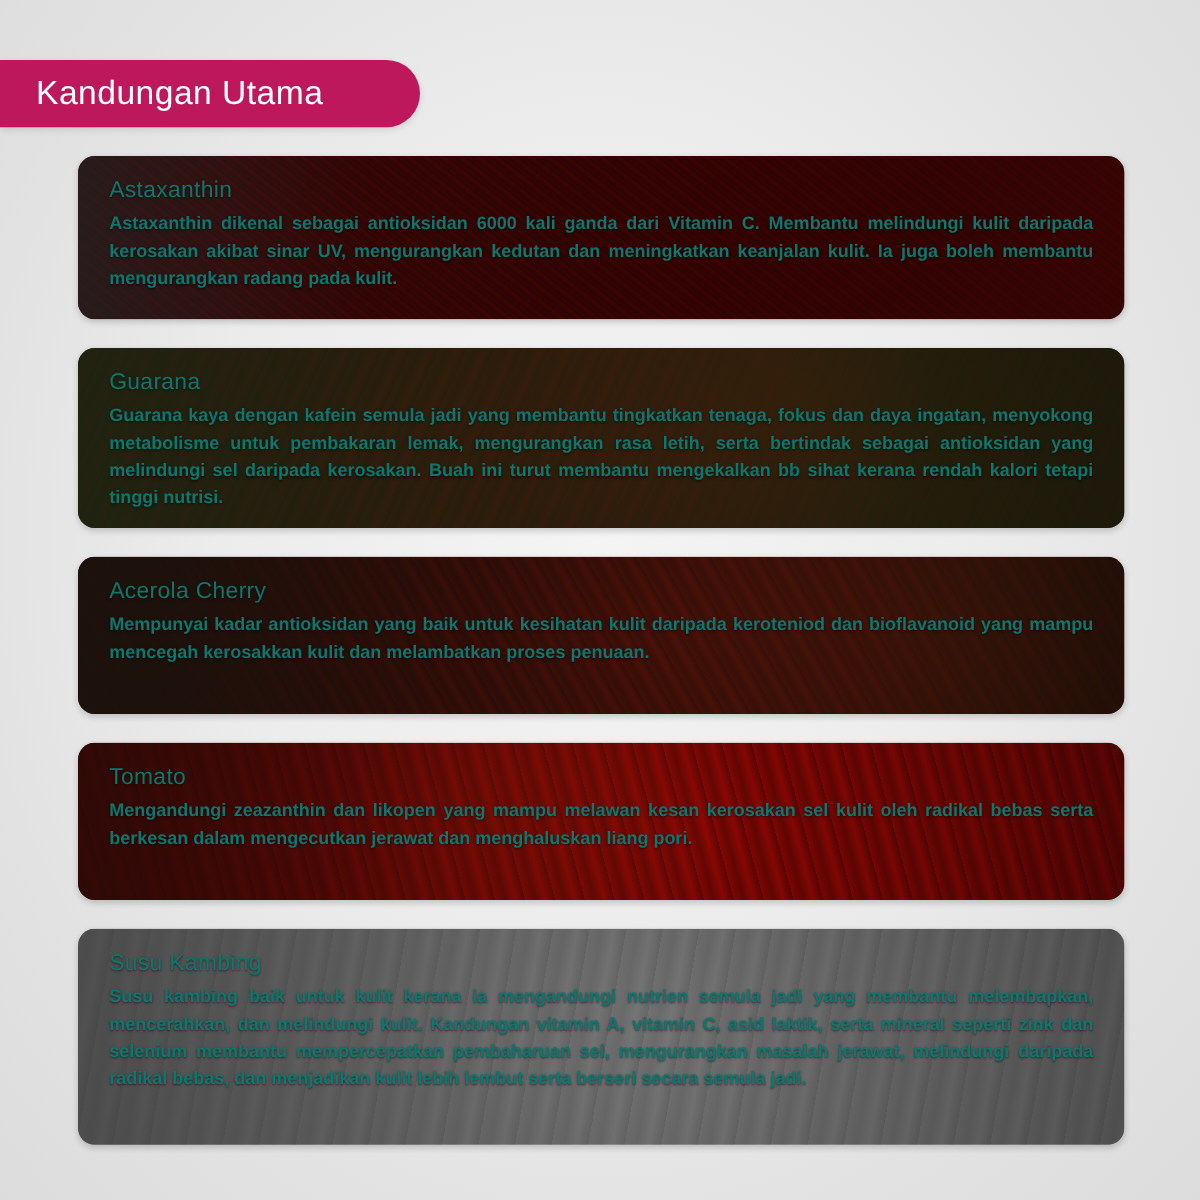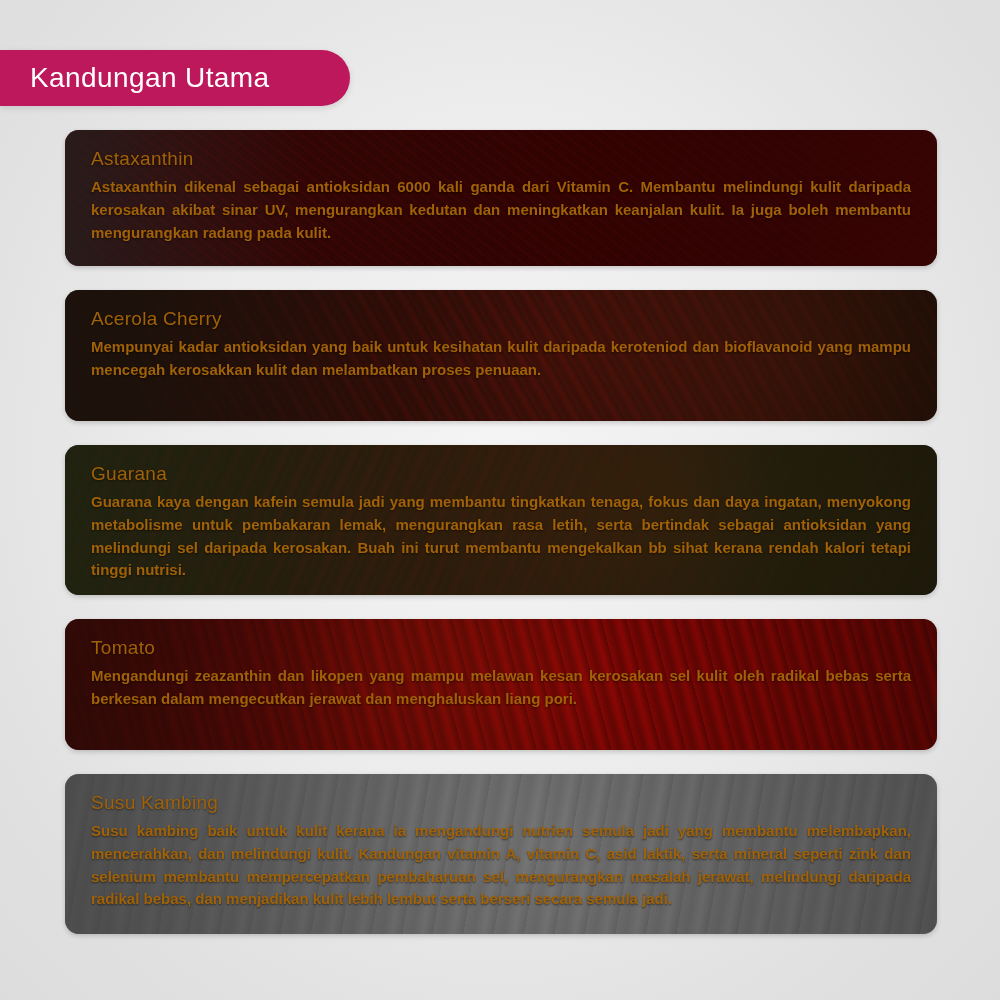--- a/index.html
+++ b/index.html
@@ -60,21 +60,21 @@
   }
   .card .overlay {
     position: absolute;
     inset: 0;
     z-index: 1;
   }
   .card .content {
     position: relative;
     z-index: 2;
     padding: 18px 26px 20px 26px;
-    color: #a16207;
+    color: #0f766e;
   }
   .card .card-title {
     font-size: 19px;
     font-weight: 400;
     margin: 0 0 6px 0;
     letter-spacing: 0.3px;
     text-shadow: 0 1px 2px rgba(0,0,0,0.5);
   }
   .card .card-text {
     font-size: 15px;
@@ -159,48 +159,48 @@
 
   <div class="card" style="height:136px;">
     <div class="bg bg-astaxanthin"></div>
     <div class="overlay ov-astaxanthin"></div>
     <div class="content">
       <h2 class="card-title">Astaxanthin</h2>
       <p class="card-text">Astaxanthin dikenal sebagai antioksidan 6000 kali ganda dari Vitamin  C. Membantu melindungi kulit daripada kerosakan akibat sinar UV, mengurangkan kedutan dan meningkatkan keanjalan kulit. Ia juga boleh membantu mengurangkan radang pada kulit.</p>
     </div>
   </div>
 
+  <div class="card" style="height:150px;">
+    <div class="bg bg-guarana"></div>
+    <div class="overlay ov-guarana"></div>
+    <div class="content">
+      <h2 class="card-title">Guarana</h2>
+      <p class="card-text">Guarana kaya dengan kafein semula jadi yang membantu tingkatkan tenaga, fokus dan daya ingatan, menyokong metabolisme untuk pembakaran lemak, mengurangkan rasa letih, serta bertindak sebagai antioksidan yang melindungi sel daripada kerosakan. Buah ini turut membantu mengekalkan bb sihat kerana rendah kalori tetapi tinggi nutrisi.</p>
+    </div>
+  </div>
+
   <div class="card" style="height:131px;">
     <div class="bg bg-acerola"></div>
     <div class="overlay ov-acerola"></div>
     <div class="content">
       <h2 class="card-title">Acerola Cherry</h2>
       <p class="card-text">Mempunyai kadar antioksidan yang baik untuk kesihatan kulit daripada keroteniod dan bioflavanoid yang mampu mencegah kerosakkan kulit dan melambatkan proses  penuaan.</p>
     </div>
   </div>
 
-  <div class="card" style="height:150px;">
-    <div class="bg bg-guarana"></div>
-    <div class="overlay ov-guarana"></div>
-    <div class="content">
-      <h2 class="card-title">Guarana</h2>
-      <p class="card-text">Guarana kaya dengan kafein semula jadi yang membantu tingkatkan tenaga, fokus dan daya ingatan, menyokong metabolisme untuk pembakaran lemak, mengurangkan rasa letih, serta bertindak sebagai antioksidan yang melindungi sel daripada kerosakan. Buah ini turut membantu mengekalkan bb sihat kerana rendah kalori tetapi tinggi nutrisi.</p>
-    </div>
-  </div>
-
   <div class="card" style="height:131px;margin-top:20px;">
     <div class="bg bg-tomato"></div>
     <div class="overlay ov-tomato"></div>
     <div class="content">
       <h2 class="card-title">Tomato</h2>
       <p class="card-text">Mengandungi zeazanthin dan likopen yang mampu melawan kesan kerosakan sel kulit oleh radikal bebas serta berkesan dalam mengecutkan jerawat dan menghaluskan liang pori.</p>
     </div>
   </div>
 
-  <div class="card" style="height:160px;">
+  <div class="card" style="height:180px;">
     <div class="bg bg-susu"></div>
     <div class="overlay ov-susu"></div>
     <div class="content">
       <h2 class="card-title">Susu Kambing</h2>
       <p class="card-text">Susu kambing baik untuk kulit kerana ia mengandungi nutrien semula jadi yang membantu melembapkan, mencerahkan, dan melindungi kulit. Kandungan vitamin A, vitamin C, asid laktik, serta mineral seperti zink dan selenium membantu mempercepatkan pembaharuan sel, mengurangkan masalah jerawat, melindungi daripada radikal bebas, dan menjadikan kulit lebih lembut serta berseri secara semula jadi.</p>
     </div>
   </div>
 
 </div>
 

